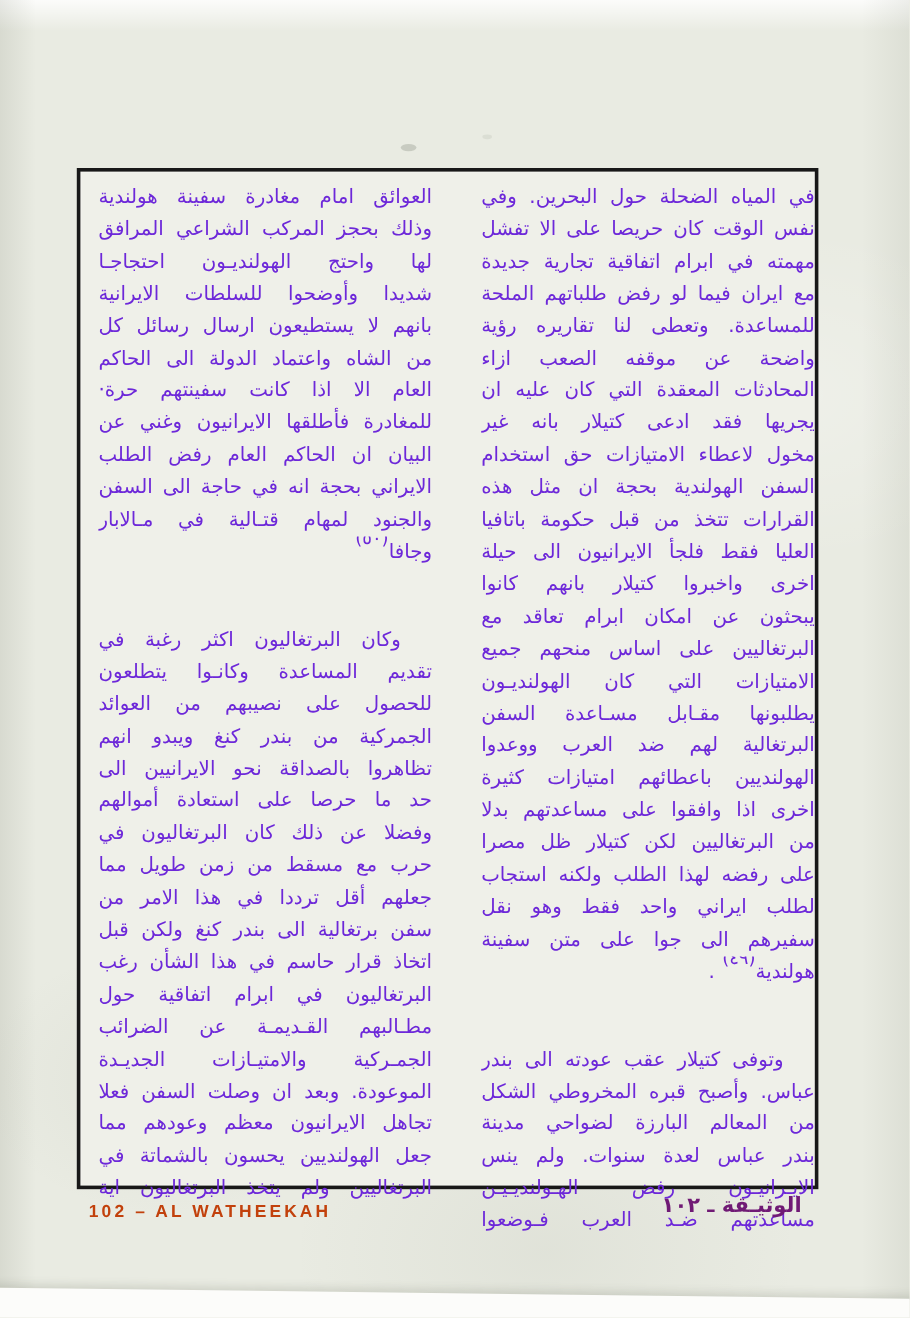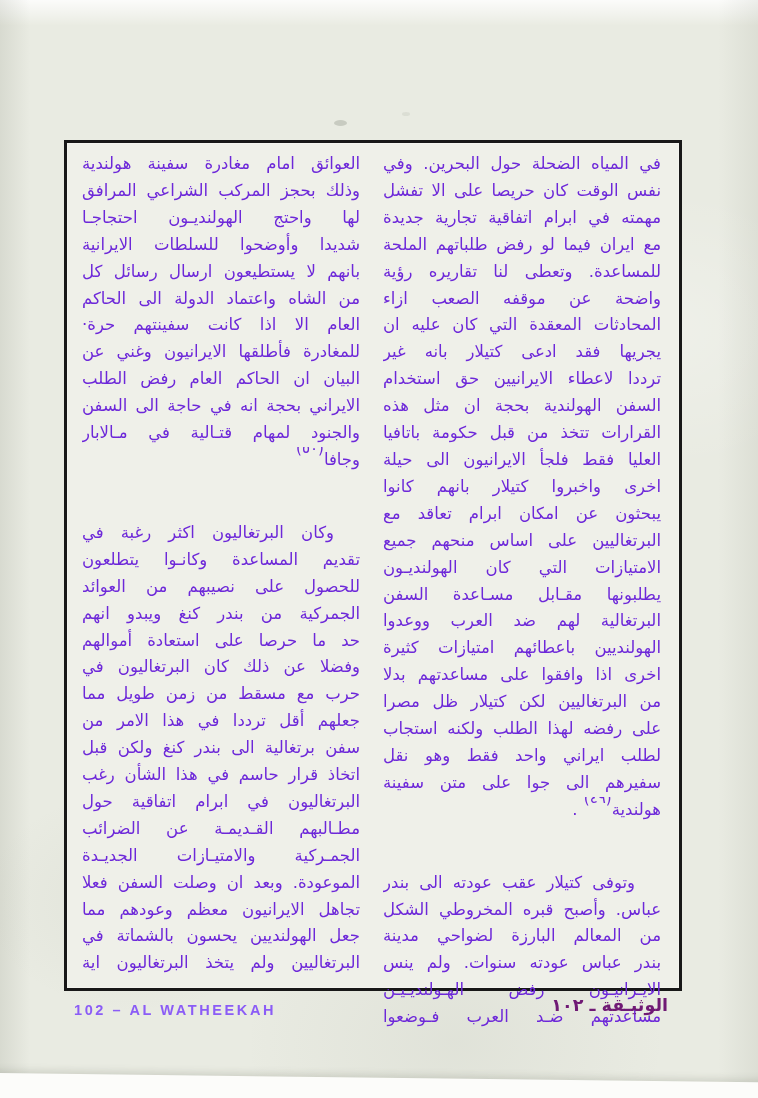--- a/index.html
+++ b/index.html
@@ -55,42 +55,42 @@
   }
   .col {
     position: absolute; top: 8px;
     width: 278px;
     direction: rtl;
     color: #6d28d9;
     font-size: 16.5px;
     line-height: 26.9px;
     font-family: "DejaVu Sans", sans-serif;
   }
-  .col-right { right: 18px; }
+  .col-right { right: 0; }
   .col-left  { left: 15px; }
   .line {
     text-align: justify;
     text-align-last: justify;
     max-height: 27px;
     overflow: hidden;
     word-spacing: 1px;
   }
   .line.end { text-align-last: right; }
   .line.indent { text-indent: 26px; margin-top: 46px; }
   sup.fn {
     font-size: 15px;
     position: relative; top: -5px;
     line-height: 0;
   }
   .footer-en {
     position: absolute; left: 74px; top: 1002px;
     font-family: "Liberation Sans", sans-serif;
     font-weight: bold; font-size: 14.5px;
     letter-spacing: 2.6px;
-    color: #8b5cf6;
+    color: #c2410c;
     white-space: nowrap;
   }
   .footer-ar {
     position: absolute; right: 90px; top: 995px;
     direction: rtl;
     font-family: "DejaVu Sans", sans-serif;
     font-weight: bold; font-size: 17.5px;
     color: #701a75;
     white-space: nowrap;
   }
@@ -109,61 +109,62 @@
 <div class="frame">
   <div class="col col-right">
       <div class="line">في المياه الضحلة حول البحرين. وفي</div>
       <div class="line">نفس الوقت كان حريصا على الا تفشل</div>
       <div class="line">مهمته في ابرام اتفاقية تجارية جديدة</div>
       <div class="line">مع ايران فيما لو رفض طلباتهم الملحة</div>
       <div class="line">للمساعدة. وتعطى لنا تقاريره رؤية</div>
       <div class="line">واضحة عن موقفه الصعب ازاء</div>
       <div class="line">المحادثات المعقدة التي كان عليه ان</div>
       <div class="line">يجريها فقد ادعى كتيلار بانه غير</div>
-      <div class="line">ترددا لاعطاء الايرانيين حق استخدام</div>
+      <div class="line">مخول لاعطاء الامتيازات حق استخدام</div>
       <div class="line">السفن الهولندية بحجة ان مثل هذه</div>
       <div class="line">القرارات تتخذ من قبل حكومة باتافيا</div>
       <div class="line">العليا فقط فلجأ الايرانيون الى حيلة</div>
       <div class="line">اخرى واخبروا كتيلار بانهم كانوا</div>
       <div class="line">يبحثون عن امكان ابرام تعاقد مع</div>
       <div class="line">البرتغاليين على اساس منحهم جميع</div>
       <div class="line">الامتيازات التي كان الهولنديـون</div>
       <div class="line">يطلبونها مقـابل مسـاعدة السفن</div>
       <div class="line">البرتغالية لهم ضد العرب ووعدوا</div>
       <div class="line">الهولنديين باعطائهم امتيازات كثيرة</div>
       <div class="line">اخرى اذا وافقوا على مساعدتهم بدلا</div>
       <div class="line">من البرتغاليين لكن كتيلار ظل مصرا</div>
       <div class="line">على رفضه لهذا الطلب ولكنه استجاب</div>
       <div class="line">لطلب ايراني واحد فقط وهو نقل</div>
       <div class="line">سفيرهم الى جوا على متن سفينة</div>
       <div class="line end">هولندية<sup class="fn">(٤٩)</sup> .</div>
       <div class="line indent">وتوفى كتيلار عقب عودته الى بندر</div>
       <div class="line">عباس. وأصبح قبره المخروطي الشكل</div>
       <div class="line">من المعالم البارزة لضواحي مدينة</div>
-      <div class="line">بندر عباس عودته سنوات. ولم ينس</div>
+      <div class="line">بندر عباس لعدة سنوات. ولم ينس</div>
       <div class="line">الايـرانيـون رفض الهـولنديـيـن</div>
       <div class="line">مساعدتهم ضـد العرب فـوضعوا</div>
     </div>
   <div class="col col-left">
       <div class="line">العوائق امام مغادرة سفينة هولندية</div>
       <div class="line">وذلك بحجز المركب الشراعي المرافق</div>
       <div class="line">لها واحتج الهولنديـون احتجاجـا</div>
       <div class="line">شديدا وأوضحوا للسلطات الايرانية</div>
       <div class="line">بانهم لا يستطيعون ارسال رسائل كل</div>
       <div class="line">من الشاه واعتماد الدولة الى الحاكم</div>
       <div class="line">العام الا اذا كانت سفينتهم حرة·</div>
       <div class="line">للمغادرة فأطلقها الايرانيون وغني عن</div>
       <div class="line">البيان ان الحاكم العام رفض الطلب</div>
       <div class="line">الايراني بحجة انه في حاجة الى السفن</div>
       <div class="line">والجنود لمهام قتـالية في مـالابار</div>
       <div class="line end">وجافا<sup class="fn">(٥٠)</sup></div>
       <div class="line indent">وكان البرتغاليون اكثر رغبة في</div>
       <div class="line">تقديم المساعدة وكانـوا يتطلعون</div>
       <div class="line">للحصول على نصيبهم من العوائد</div>
       <div class="line">الجمركية من بندر كنغ ويبدو انهم</div>
+      <div class="line">تظاهروا بالصداقة نحو الايرانيين الى</div>
       <div class="line">حد ما حرصا على استعادة أموالهم</div>
       <div class="line">وفضلا عن ذلك كان البرتغاليون في</div>
       <div class="line">حرب مع مسقط من زمن طويل مما</div>
       <div class="line">جعلهم أقل ترددا في هذا الامر من</div>
       <div class="line">سفن برتغالية الى بندر كنغ ولكن قبل</div>
       <div class="line">اتخاذ قرار حاسم في هذا الشأن رغب</div>
       <div class="line">البرتغاليون في ابرام اتفاقية حول</div>
       <div class="line">مطـالبهم القـديمـة عن الضرائب</div>
       <div class="line">الجمـركية والامتيـازات الجديـدة</div>
       <div class="line">الموعودة. وبعد ان وصلت السفن فعلا</div>

